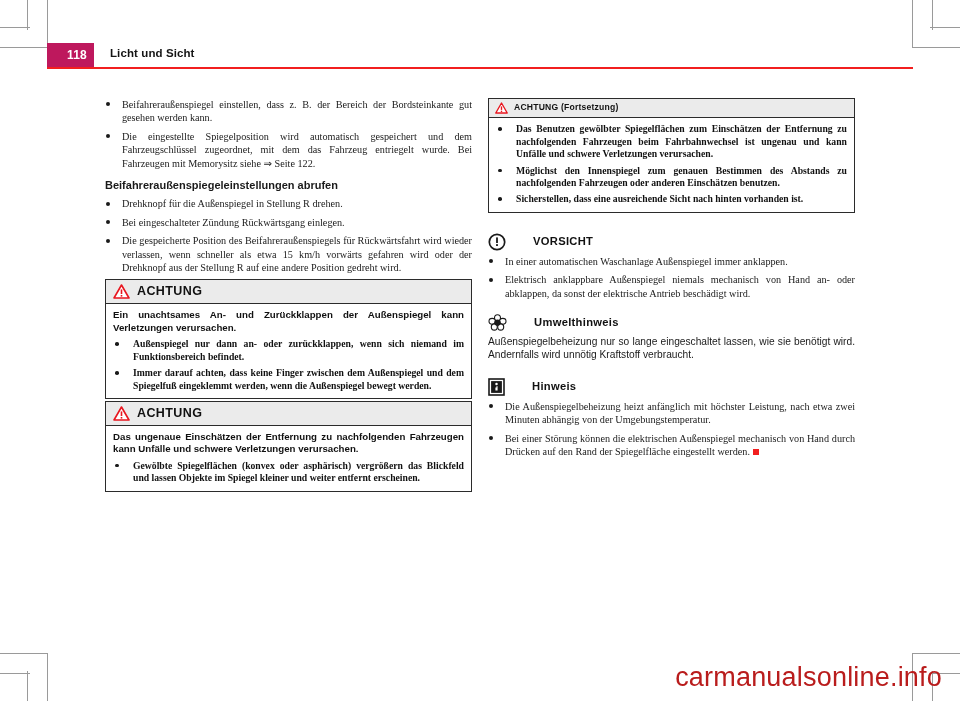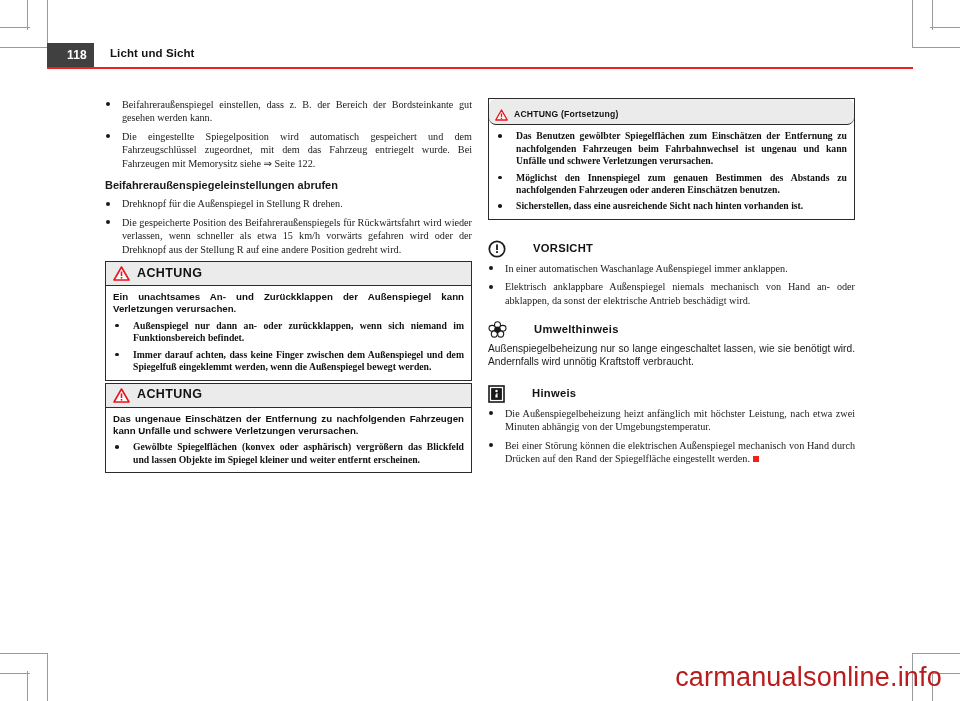--- a/index.html
+++ b/index.html
@@ -50,21 +50,21 @@
     top: 43px;
     width: 866px;
     height: 24px;
   }
   .page-number-box {
     position: absolute;
     left: 0;
     top: 0;
     width: 47px;
     height: 24px;
-    background: #404040;
+    background: #be185d;
     color: #ffffff;
     font-size: 12px;
     font-weight: bold;
     display: flex;
     align-items: center;
     justify-content: flex-end;
     padding-right: 7px;
     box-sizing: border-box;
     letter-spacing: 0.2px;
   }
@@ -134,21 +134,21 @@
     background: #ffffff;
   }
   .notice-head {
     background: #ebebeb;
     border-bottom: 1px solid #2b2b2b;
     display: flex;
     align-items: center;
     padding: 4px 7px 4px 7px;
     gap: 7px;
   }
-  .notice-head.small { padding: 9px 6px 3px 6px; gap: 6px; border-radius: 7px; }
+  .notice-head.small { padding: 2px 6px 3px 6px; gap: 6px; }
   .notice-title {
     font-weight: bold;
     font-size: 12.5px;
     letter-spacing: 0.4px;
     color: #111111;
   }
   .notice-title.small {
     font-size: 8.6px;
     letter-spacing: 0.2px;
   }
@@ -247,20 +247,24 @@
     <span>Die eingestellte Spiegelposition wird automatisch gespeichert und dem Fahrzeugschlüssel zugeordnet, mit dem das Fahrzeug entriegelt wurde. Bei Fahrzeugen mit Memorysitz siehe ⇒ Seite 122.</span>
   </div>
 
   <div class="sub-heading">Beifahreraußenspiegeleinstellungen abrufen</div>
 
   <div class="bullet-para">
     <span class="dot"></span>
     <span>Drehknopf für die Außenspiegel in Stellung R drehen.</span>
   </div>
 
+  <div class="bullet-para">
+    <span class="dot"></span>
+    <span>Bei eingeschalteter Zündung Rückwärtsgang einlegen.</span>
+  </div>
 
   <div class="bullet-para">
     <span class="dot"></span>
     <span>Die gespeicherte Position des Beifahreraußenspiegels für Rückwärtsfahrt wird wieder verlassen, wenn schneller als etwa 15 km/h vorwärts gefahren wird oder der Drehknopf aus der Stellung R auf eine andere Position gedreht wird.</span>
   </div>
 
   <div class="notice-box">
     <div class="notice-head">
       <span class="icon">
         <svg width="17" height="15" viewBox="0 0 17 15">

